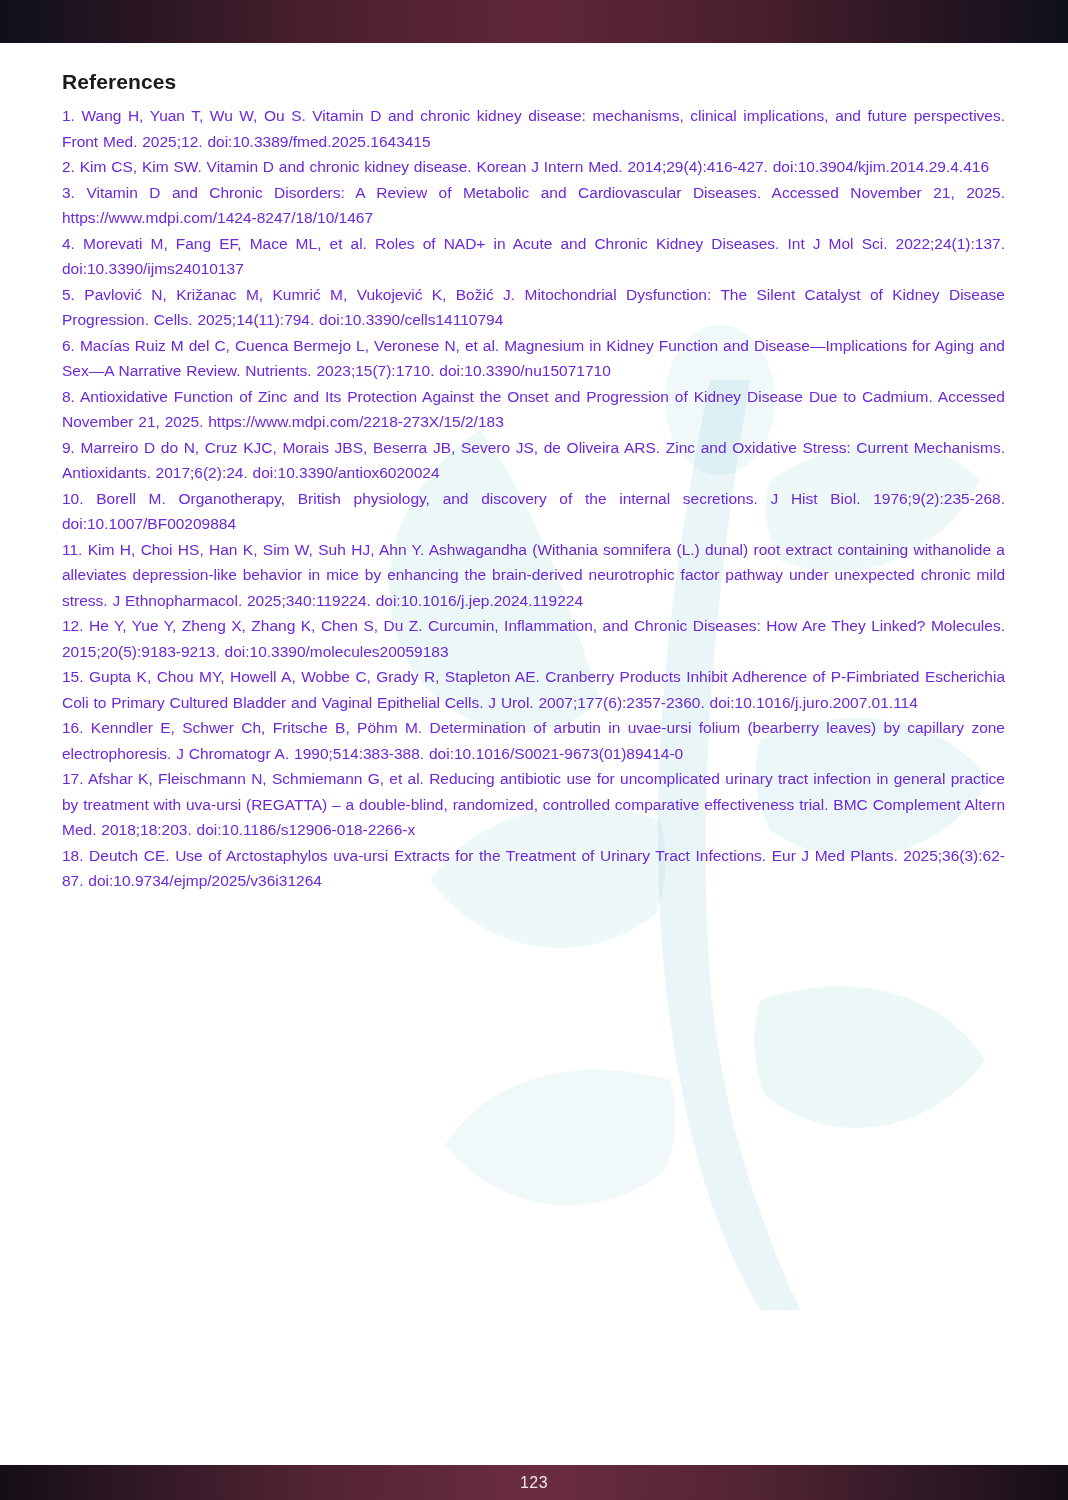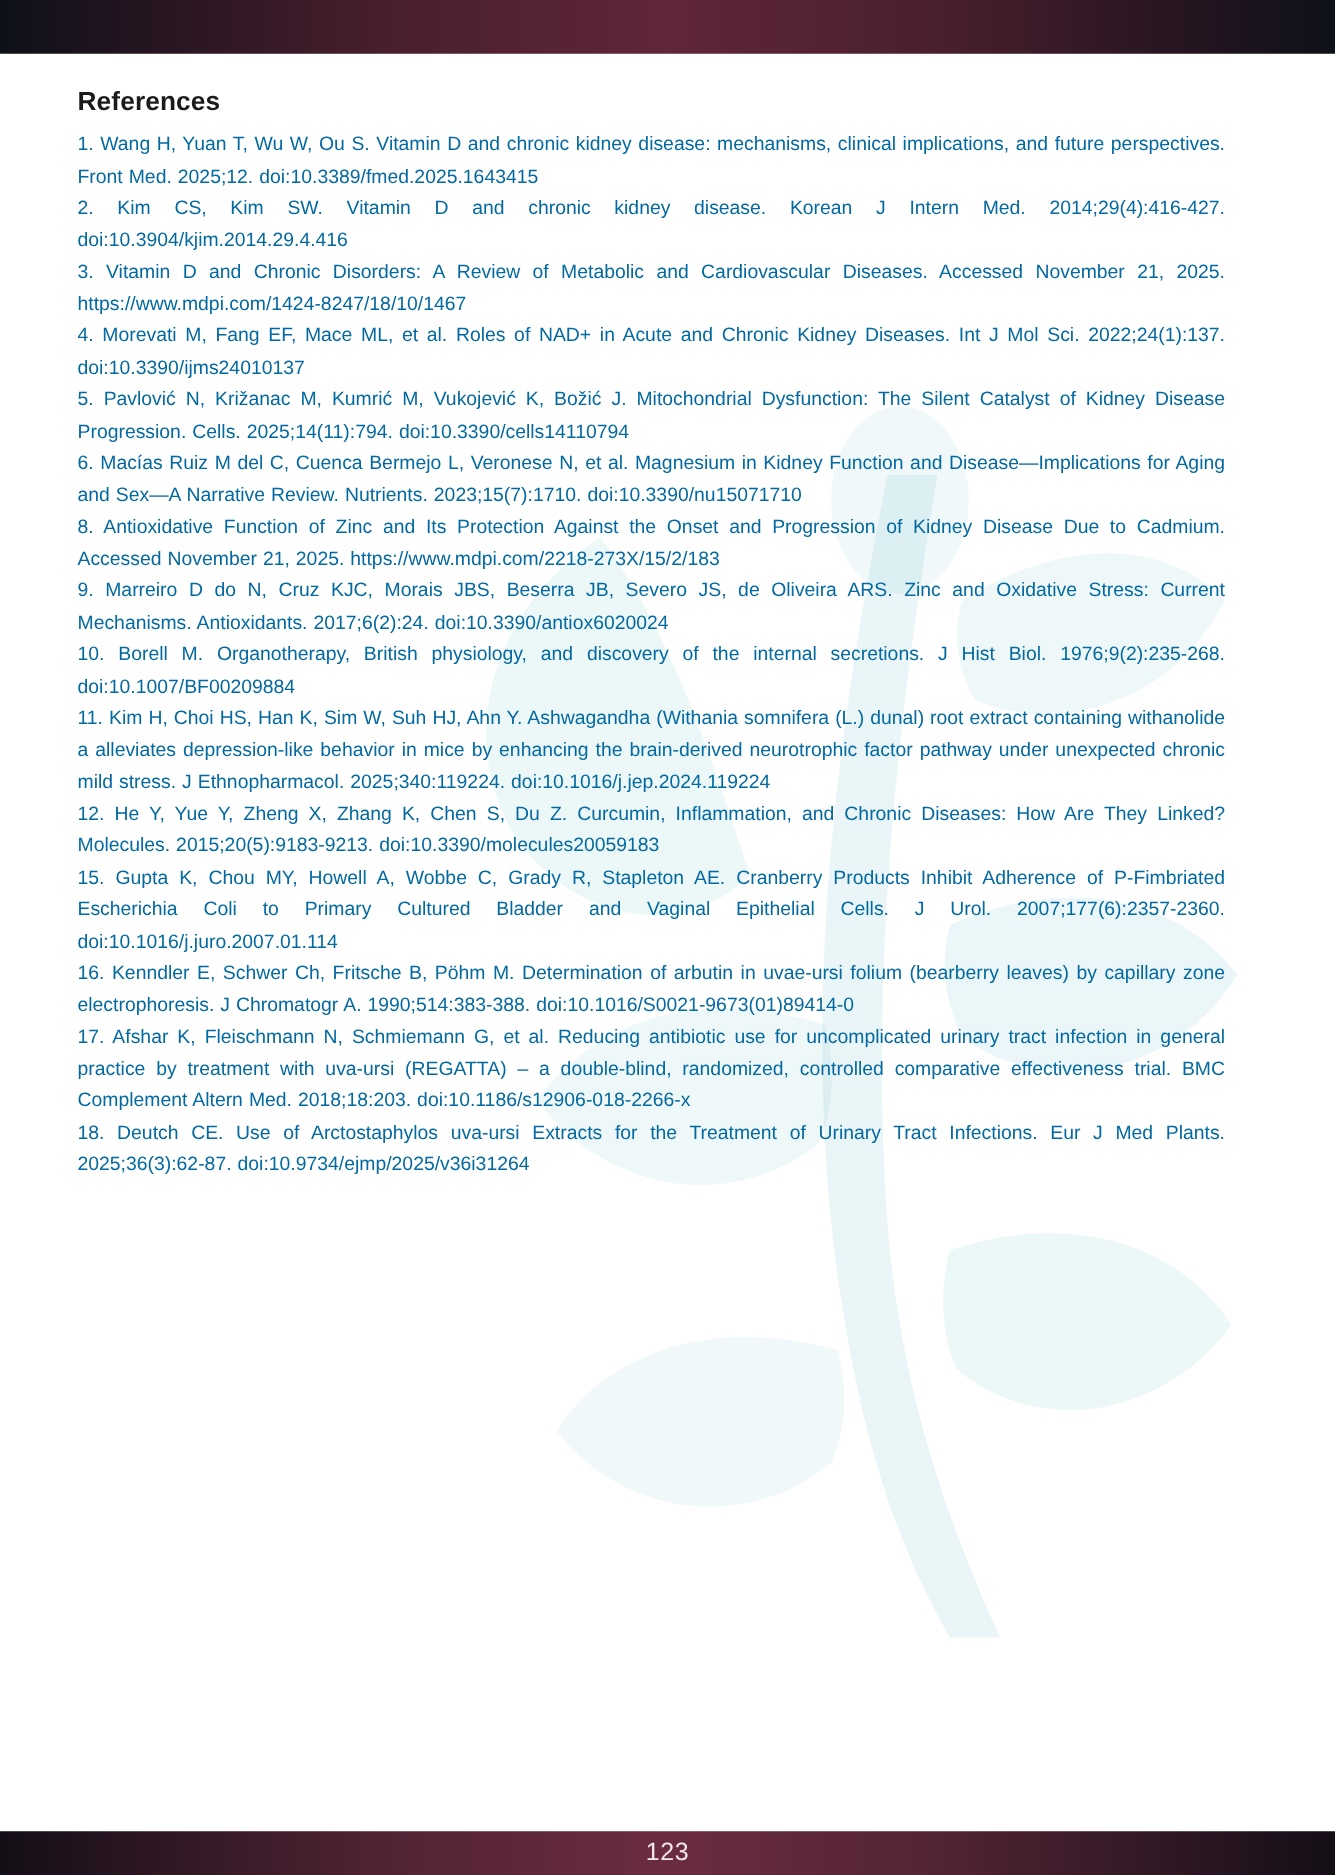--- a/index.html
+++ b/index.html
@@ -30,53 +30,53 @@
     height: 35px;
     background: linear-gradient(90deg,
       #140e16 0%, #2a1622 10%, #532435 30%, #6b2c40 50%,
       #532435 70%, #2a1622 90%, #140e16 100%);
     display: flex;
     align-items: center;
     justify-content: center;
   }
   .page-number {
     color: #f3e6ea;
-    font-size: 20px;
+    font-size: 16px;
     letter-spacing: 0.5px;
   }
   .watermark {
     position: absolute;
     left: 240px;
     top: 320px;
     width: 760px;
     height: 1000px;
     z-index: 0;
     pointer-events: none;
   }
   .content {
     position: absolute;
     top: 43px;
     left: 0; right: 0;
     bottom: 35px;
-    padding: 27px 88px 0 62px;
+    padding: 27px 63px 0 62px;
     z-index: 1;
     box-sizing: border-box;
   }
   .page-title {
     font-size: 21px;
     font-weight: 700;
     color: #1b1b1b;
     margin: 0 0 9px 0;
     letter-spacing: 0.1px;
   }
   .refs p {
     margin: 0;
     font-size: 15.5px;
     line-height: 25.5px;
-    color: #0369a1;
+    color: #6d28d9;
     text-align: justify;
     word-spacing: 0.5px;
   }
 </style>
 </head>
 <body>
 
 <div class="top-bar"></div>
 
 <svg class="watermark" viewBox="0 0 760 1000">

